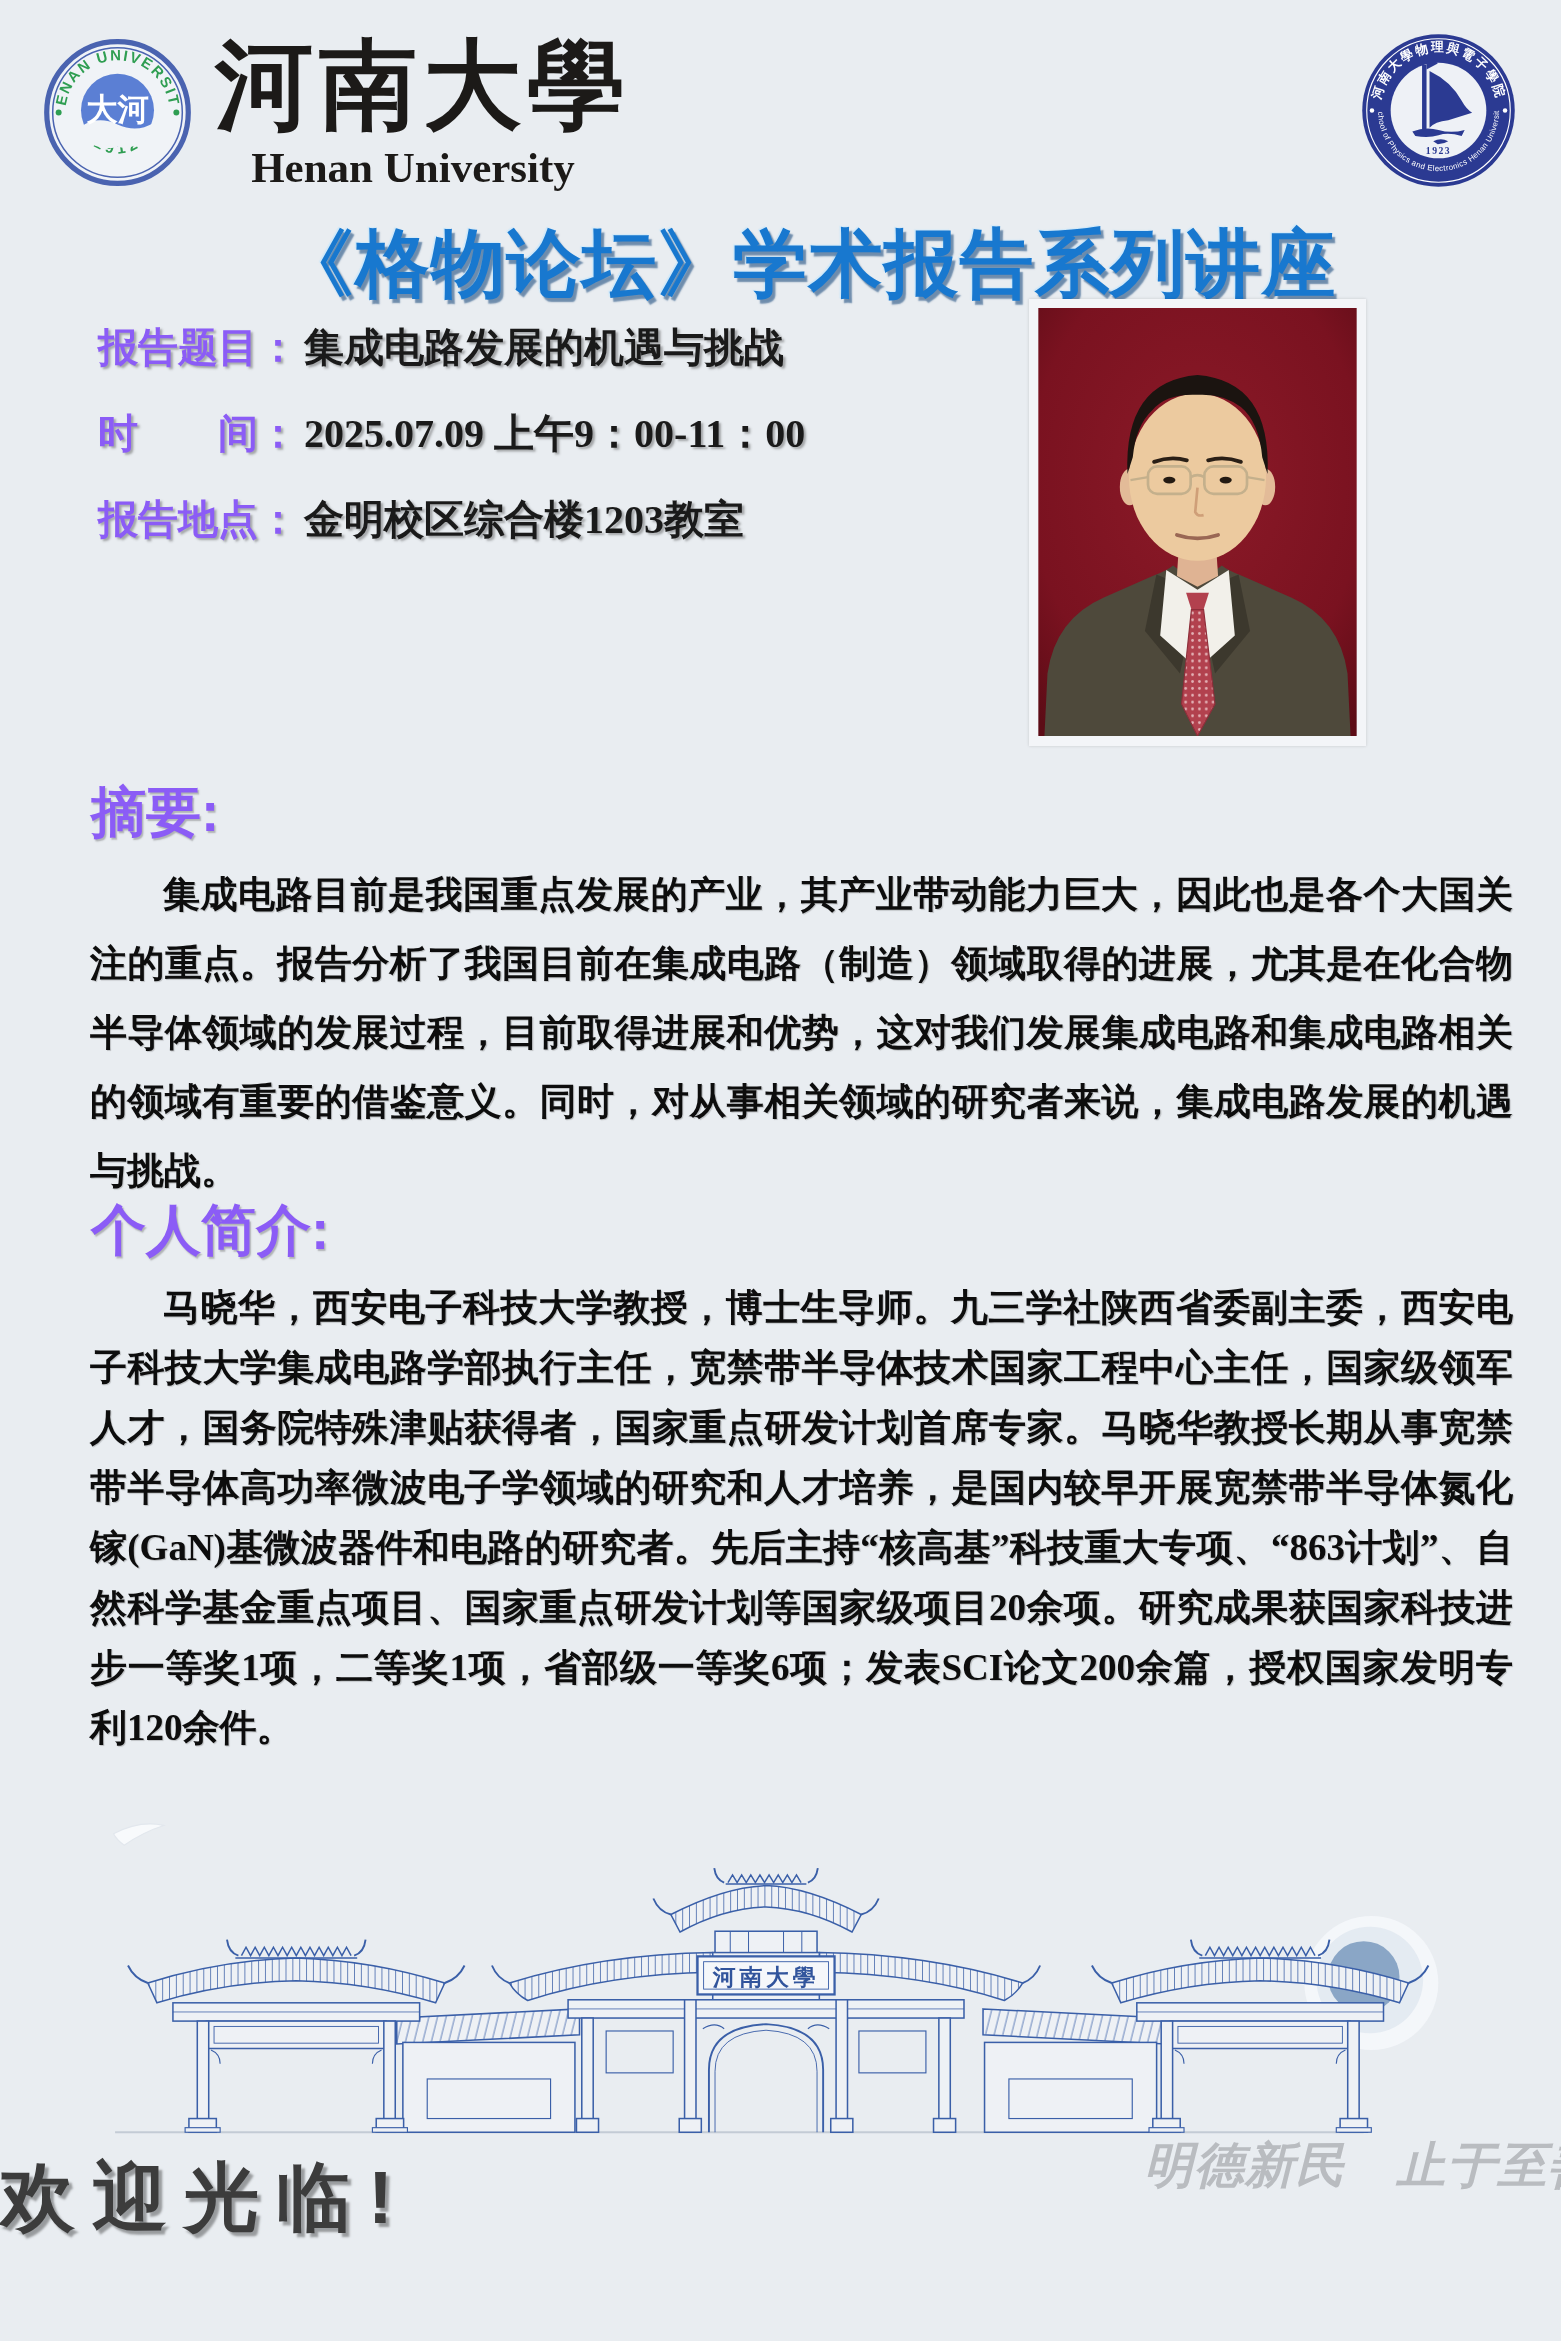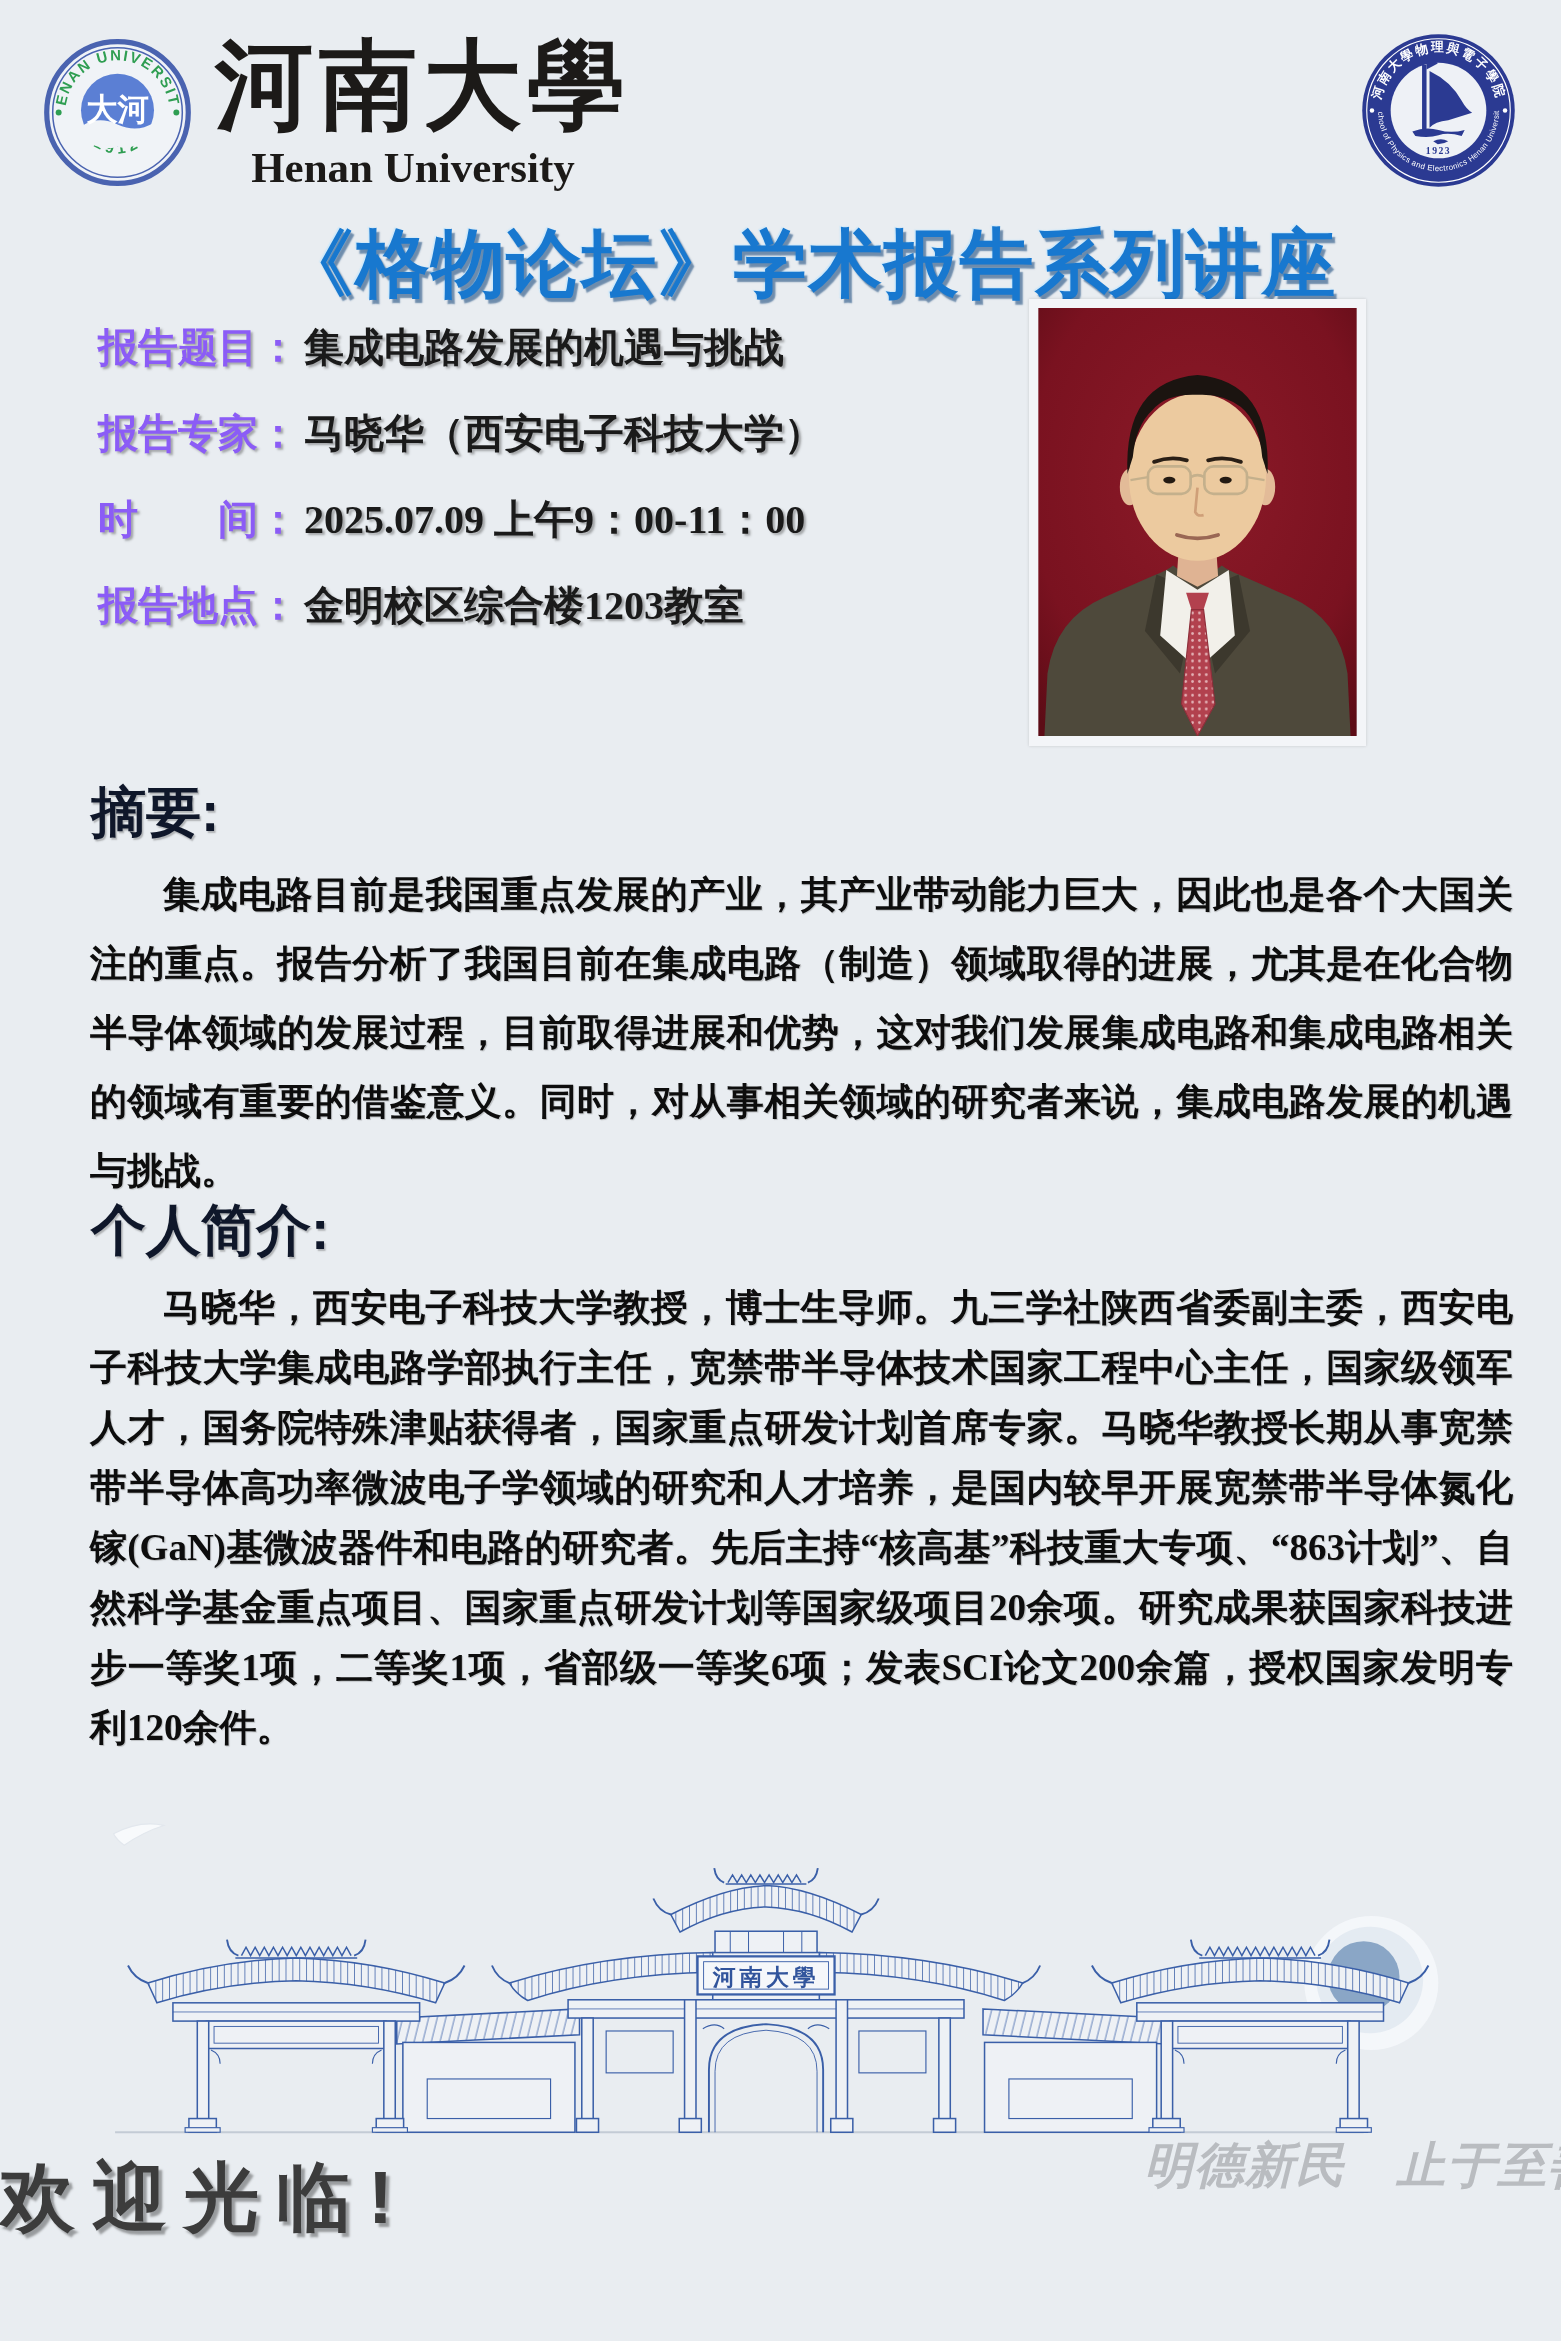--- a/index.html
+++ b/index.html
@@ -73,21 +73,21 @@
     background: #f3f5f8;
     box-shadow: 0 0 3px rgba(0,0,0,0.15);
   }
   .speaker-photo svg { position: absolute; left: 9.1px; top: 9.1px; }
 
   
   .sec-heading {
     left: 91px;
     font-size: 55px;
     font-weight: bold;
-    color: #0f172a;
+    color: #8b5cf6;
     text-shadow: 1.5px 2.3px 1.5px rgba(70,70,70,0.35);
     white-space: nowrap;
   }
   .abstract-heading { top: 776px; }
   .bio-heading { top: 1194px; }
   .body-para {
     left: 90px; width: 1423px;
     font-family: "Liberation Serif", "Liberation Sans", sans-serif;
     font-weight: bold;
     font-size: 37px;
@@ -179,23 +179,20 @@
       </g>
       <text x="105" y="163" text-anchor="middle" font-family="Liberation Serif, serif" font-size="13" font-weight="bold" fill="#2b3a92" letter-spacing="2">1923</text>
     </svg>
   </div>
 
   <div class="abs lecture-title">《格物论坛》学术报告系列讲座</div>
 
   <div class="abs info-block">
     <div class="info-row">
       <span class="info-label">报告题目：</span><span class="info-value">集成电路发展的机遇与挑战</span>
-    </div>
-    <div class="info-row">
-      <span class="info-label">报告专家：</span><span class="info-value">马晓华（西安电子科技大学）</span>
     </div>
     <div class="info-row">
       <span class="info-label">时　　间：</span><span class="info-value">2025.07.09 上午9：00-11：00</span>
     </div>
     <div class="info-row">
       <span class="info-label">报告地点：</span><span class="info-value">金明校区综合楼1203教室</span>
     </div>
   </div>
 
   <div class="abs speaker-photo" title="马晓华肖像照：红色幕布背景，深色西装，白衬衫，红色花纹领带，戴眼镜">

